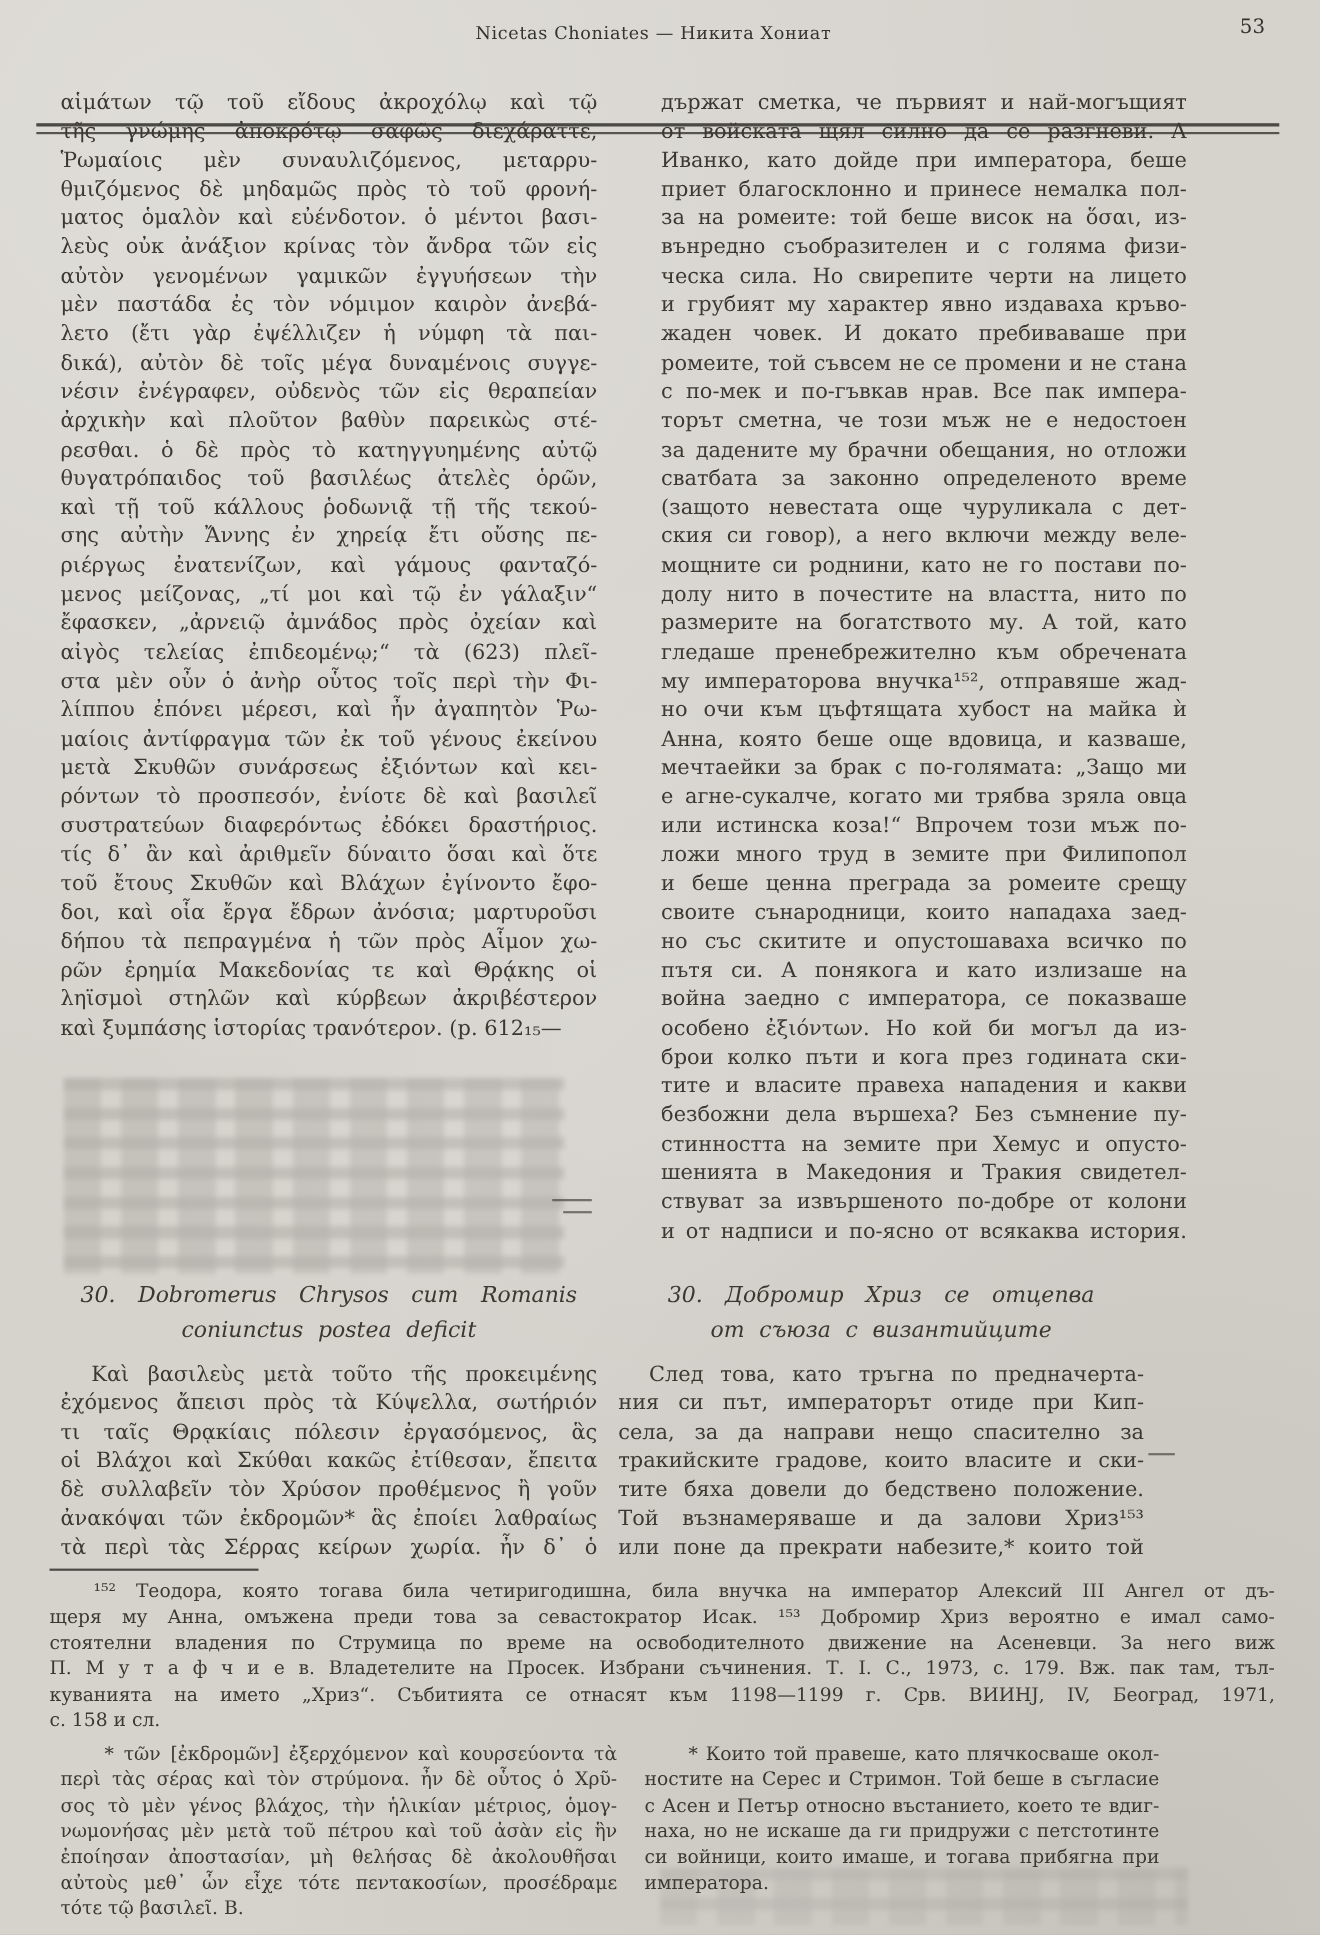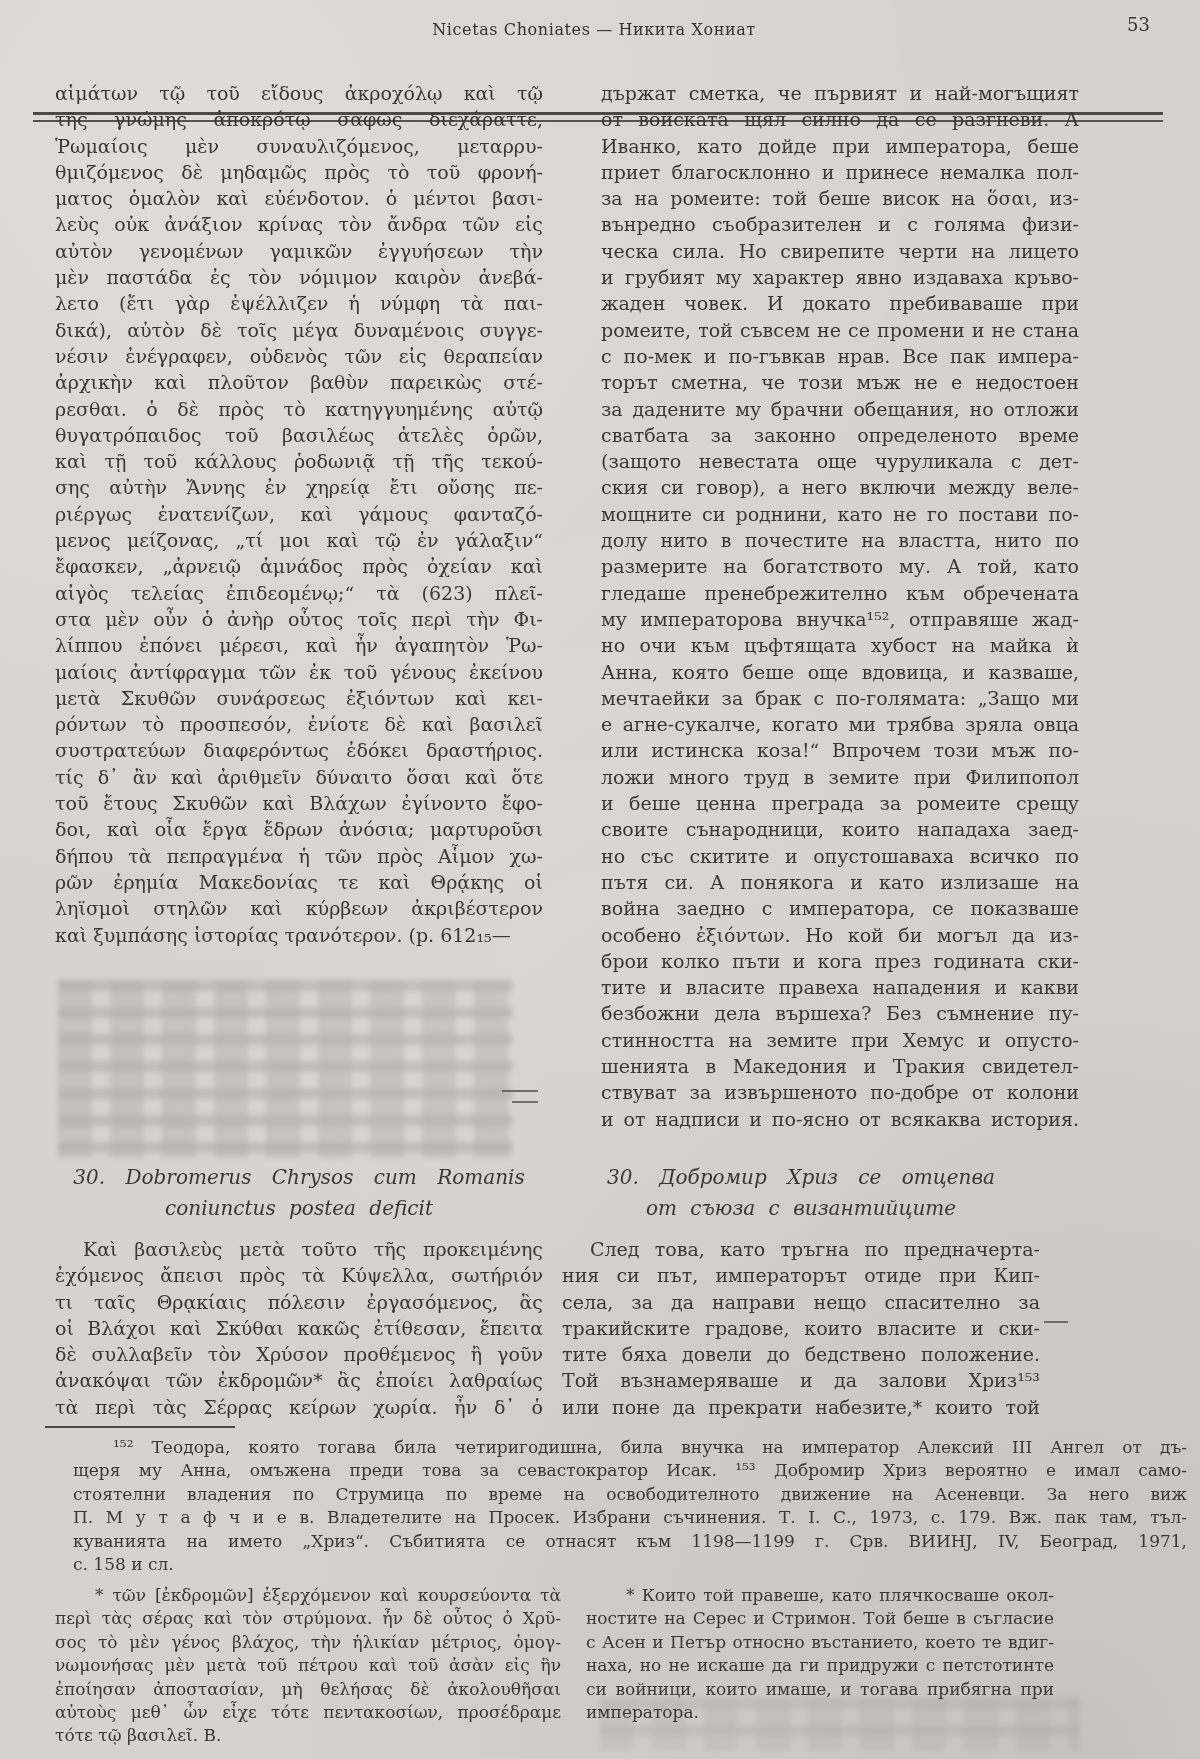--- a/index.html
+++ b/index.html
@@ -34,21 +34,21 @@
   .heading .line:first-child { word-spacing:14px; }
   .heading .line:last-child  { word-spacing:7px; }
   .h-left  { left:55px;  top:1162px; width:488px; }
   .h-right { left:562px; top:1162px; width:478px; }
 
   .fn-rule { position:absolute; left:45px; top:1426px; width:190px;
     border-top:2px solid #4b4a44; }
   .fn { position:absolute; font-size:17px; line-height:23.4px; color:#3b392f; }
   .fn .line { text-align:justify; text-align-last:justify; }
   .fn.indent-first .line:first-child { text-indent:40px; }
-  .fn-numbered { left:45px;  top:1436px; width:1114px;margin-left:28px; }
+  .fn-numbered { left:45px;  top:1436px; width:1114px; }
   .fn-left     { left:55px;  top:1584px; width:506px; }
   .fn-right    { left:586px; top:1584px; width:468px; }
 
   .ghost { position:absolute; filter:blur(2.5px); opacity:0.16; pointer-events:none;
     background-image:
       repeating-linear-gradient(to bottom, rgba(70,68,60,0.9) 0 11px, rgba(70,68,60,0) 11px 27px),
       repeating-linear-gradient(to right, rgba(70,68,60,0.7) 0 34px, rgba(70,68,60,0) 34px 52px);
     background-blend-mode:multiply; }
   .ghost-left   { left:58px;  top:980px;  width:455px; height:178px; }
   .ghost-bottom { left:600px; top:1698px; width:480px; height:52px; opacity:0.09; }

